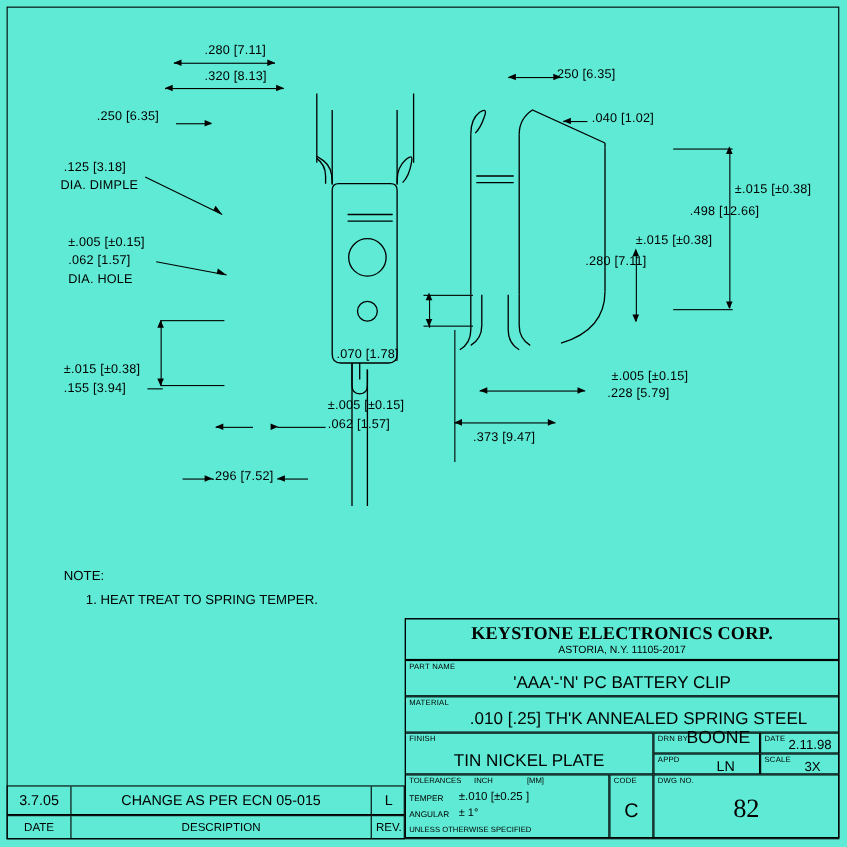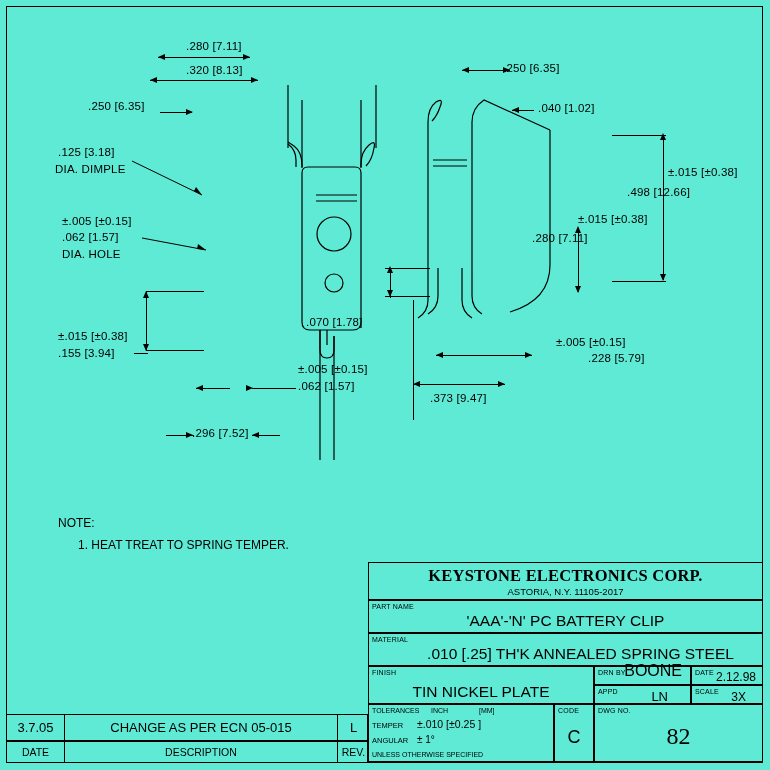--- a/index.html
+++ b/index.html
@@ -218,21 +218,21 @@
   <div class="ln lnh" style="left:385px;top:268px;width:45px;"></div>
   <div class="ln lnh" style="left:385px;top:296px;width:45px;"></div>
   <div class="arw arw-u" style="left:387px;top:266px;"></div>
   <div class="arw arw-d" style="left:387px;top:290px;"></div>
   <div class="dim-txt" style="left:306px;top:316px;">.070 [1.78]</div>
 
   <div class="ln lnh" style="left:436px;top:355px;width:96px;"></div>
   <div class="arw arw-l" style="left:436px;top:352px;"></div>
   <div class="arw arw-r" style="left:525px;top:352px;"></div>
   <div class="dim-txt" style="left:556px;top:336px;">±.005 [±0.15]</div>
-  <div class="dim-txt" style="left:552px;top:352px;margin-left:36px;">.228 [5.79]</div>
+  <div class="dim-txt" style="left:552px;top:352px;">.228 [5.79]</div>
 
   <div class="ln lnh" style="left:413px;top:384px;width:92px;"></div>
   <div class="arw arw-l" style="left:413px;top:381px;"></div>
   <div class="arw arw-r" style="left:498px;top:381px;"></div>
   <div class="ln lnv" style="left:413px;top:300px;height:120px;"></div>
   <div class="dim-txt" style="left:430px;top:392px;">.373 [9.47]</div>
 
   <div class="note-txt" style="left:58px;top:516px;">NOTE:</div>
   <div class="note-txt" style="left:78px;top:538px;">1. HEAT TREAT TO SPRING TEMPER.</div>
 
@@ -258,21 +258,21 @@
     <div class="tb-val" style="font-size:15.5px;bottom:2px;">TIN NICKEL PLATE</div>
   </div>
 
   <div class="tb" style="left:594px;top:666px;width:97px;height:19px;">
     <div class="tb-label">DRN BY</div>
     <div style="position:absolute;right:8px;bottom:4px;font-size:16px;text-align:right;">BOONE</div>
   </div>
 
   <div class="tb" style="left:691px;top:666px;width:72px;height:19px;">
     <div class="tb-label">DATE</div>
-    <div style="position:absolute;right:6px;bottom:0px;font-size:12px;">2.12.98</div>
+    <div style="position:absolute;right:6px;bottom:0px;font-size:12px;">2.11.98</div>
   </div>
 
   <div class="tb" style="left:594px;top:685px;width:97px;height:19px;">
     <div class="tb-label">APPD</div>
     <div style="position:absolute;right:22px;bottom:-1px;font-size:13px;">LN</div>
   </div>
 
   <div class="tb" style="left:691px;top:685px;width:72px;height:19px;">
     <div class="tb-label">SCALE</div>
     <div style="position:absolute;right:16px;bottom:-1px;font-size:12px;">3X</div>

